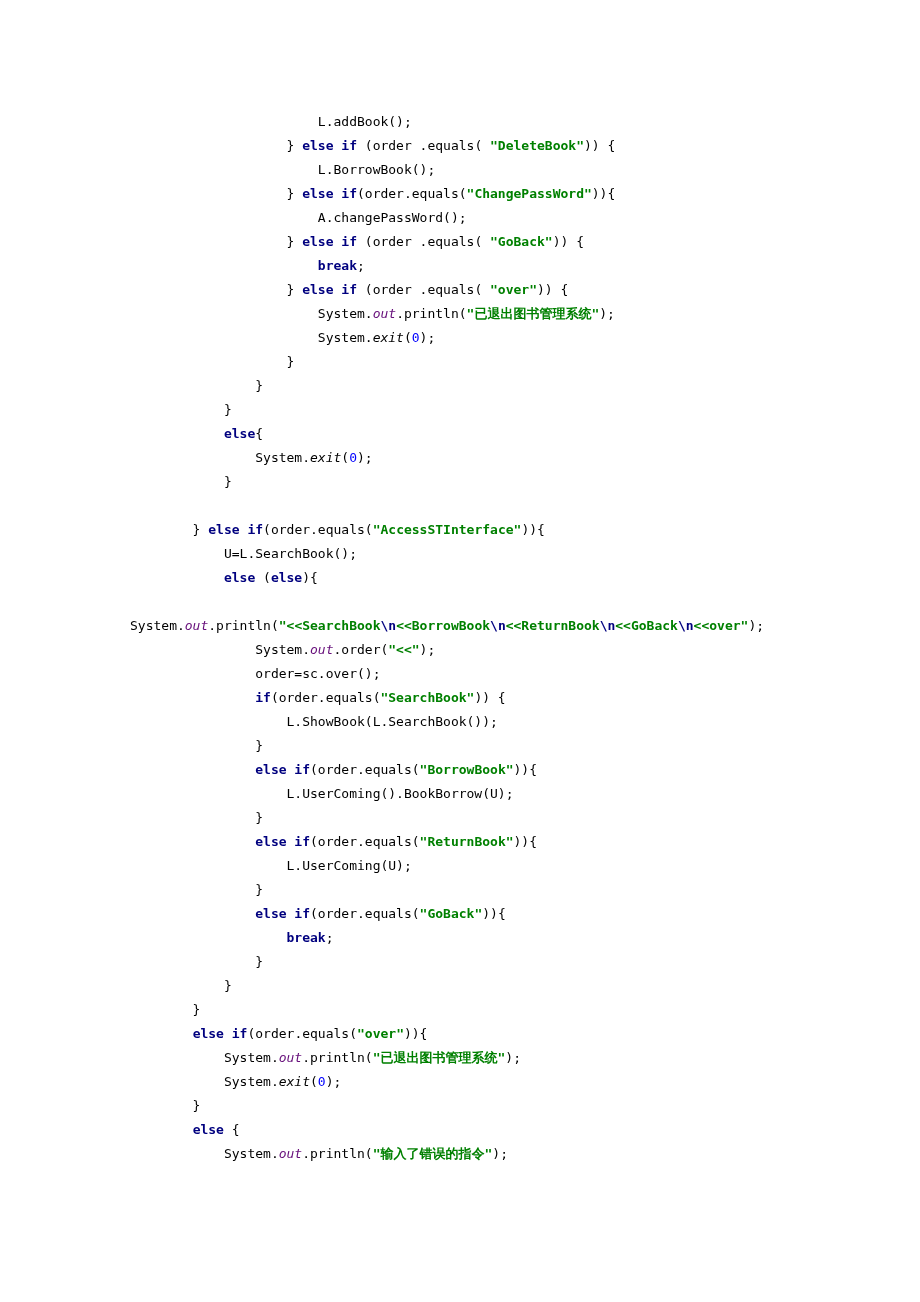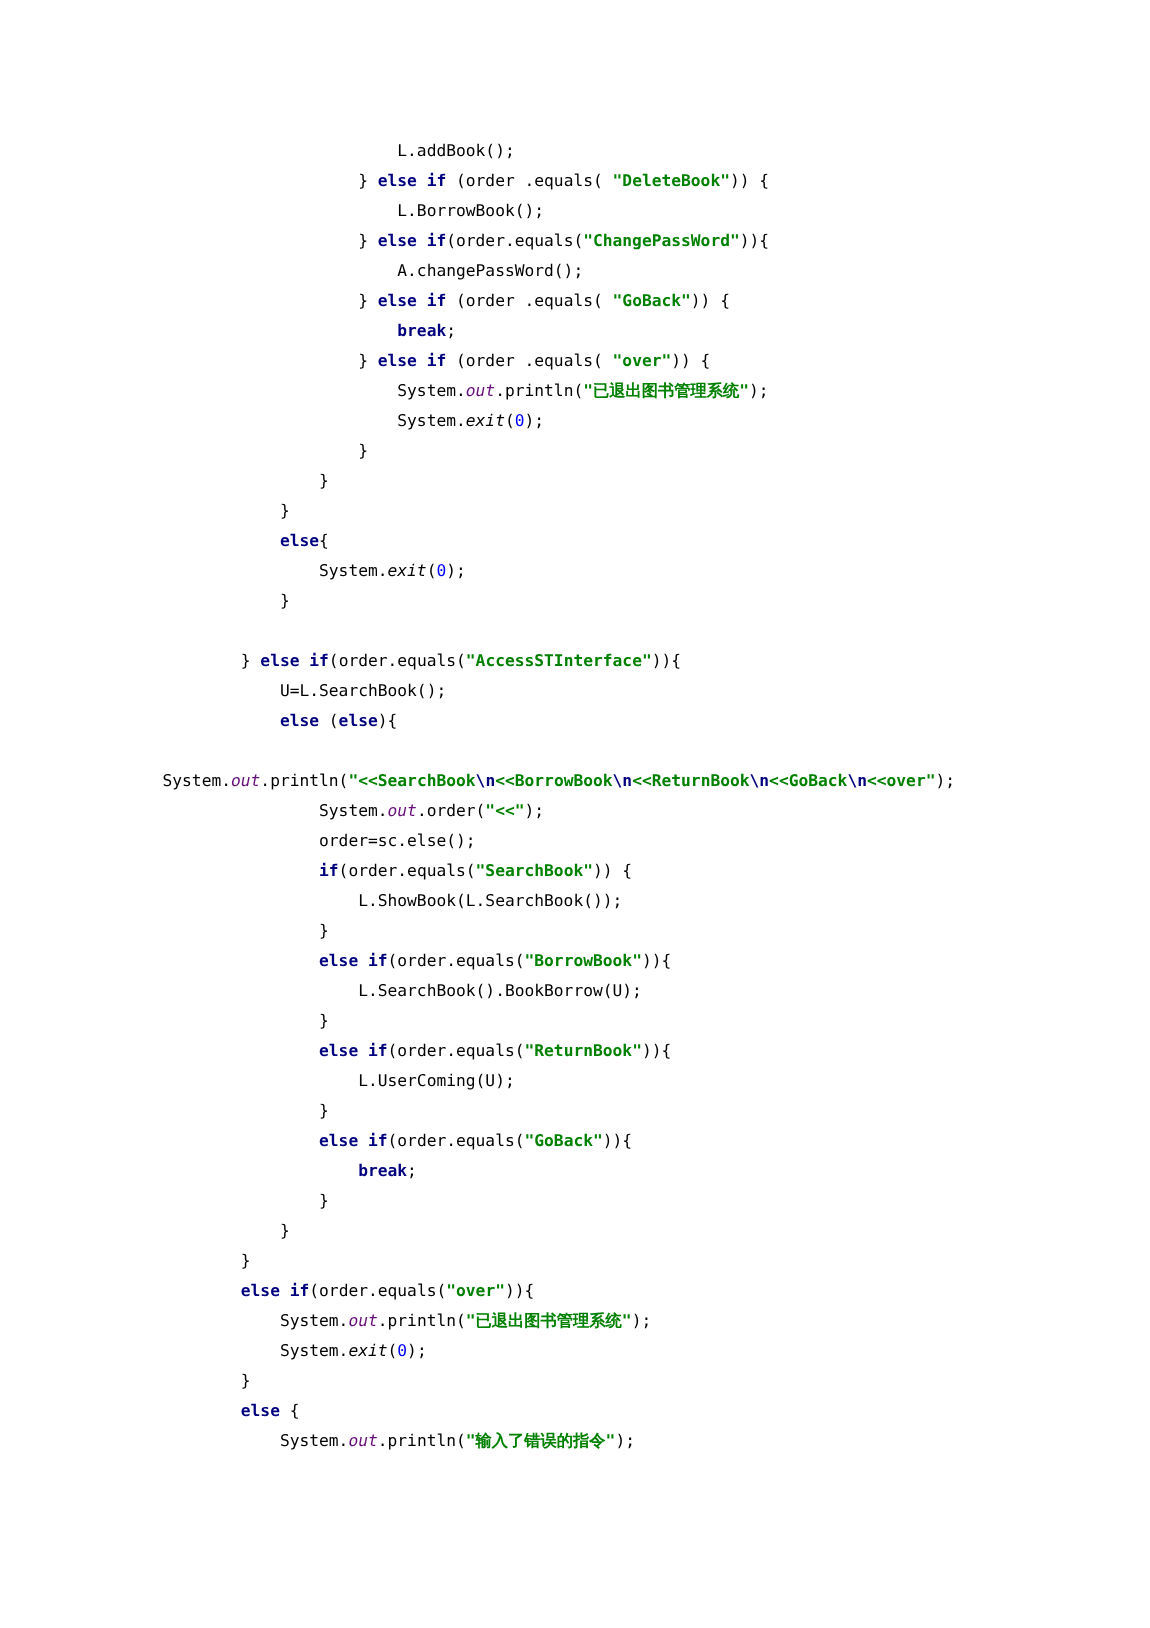--- a/index.html
+++ b/index.html
@@ -42,26 +42,26 @@
 <span><span>            </span><span class="kw">else</span><span>{</span></span>
 <span><span>                System.</span><span class="method-italic">exit</span><span>(</span><span class="num">0</span><span>);</span></span>
 <span>            }</span>
 <span></span>
 <span><span>        } </span><span class="kw">else if</span><span>(order.equals(</span><span class="str">"AccessSTInterface"</span><span>)){</span></span>
 <span>            U=L.SearchBook();</span>
 <span><span>            </span><span class="kw">else</span><span> (</span><span class="kw">else</span><span>){</span></span>
 <span></span>
 <span><span>System.</span><span class="field">out</span><span>.println(</span><span class="str">"&lt;&lt;SearchBook</span><span class="esc">\n</span><span class="str">&lt;&lt;BorrowBook</span><span class="esc">\n</span><span class="str">&lt;&lt;ReturnBook</span><span class="esc">\n</span><span class="str">&lt;&lt;GoBack</span><span class="esc">\n</span><span class="str">&lt;&lt;over"</span><span>);</span></span>
 <span><span>                System.</span><span class="field">out</span><span>.order(</span><span class="str">"&lt;&lt;"</span><span>);</span></span>
-<span>                order=sc.else();</span>
+<span>                order=sc.over();</span>
 <span><span>                </span><span class="kw">if</span><span>(order.equals(</span><span class="str">"SearchBook"</span><span>)) {</span></span>
 <span>                    L.ShowBook(L.SearchBook());</span>
 <span>                }</span>
 <span><span>                </span><span class="kw">else if</span><span>(order.equals(</span><span class="str">"BorrowBook"</span><span>)){</span></span>
-<span>                    L.SearchBook().BookBorrow(U);</span>
+<span>                    L.UserComing().BookBorrow(U);</span>
 <span>                }</span>
 <span><span>                </span><span class="kw">else if</span><span>(order.equals(</span><span class="str">"ReturnBook"</span><span>)){</span></span>
 <span>                    L.UserComing(U);</span>
 <span>                }</span>
 <span><span>                </span><span class="kw">else if</span><span>(order.equals(</span><span class="str">"GoBack"</span><span>)){</span></span>
 <span><span>                    </span><span class="kw">break</span><span>;</span></span>
 <span>                }</span>
 <span>            }</span>
 <span>        }</span>
 <span><span>        </span><span class="kw">else if</span><span>(order.equals(</span><span class="str">"over"</span><span>)){</span></span>

